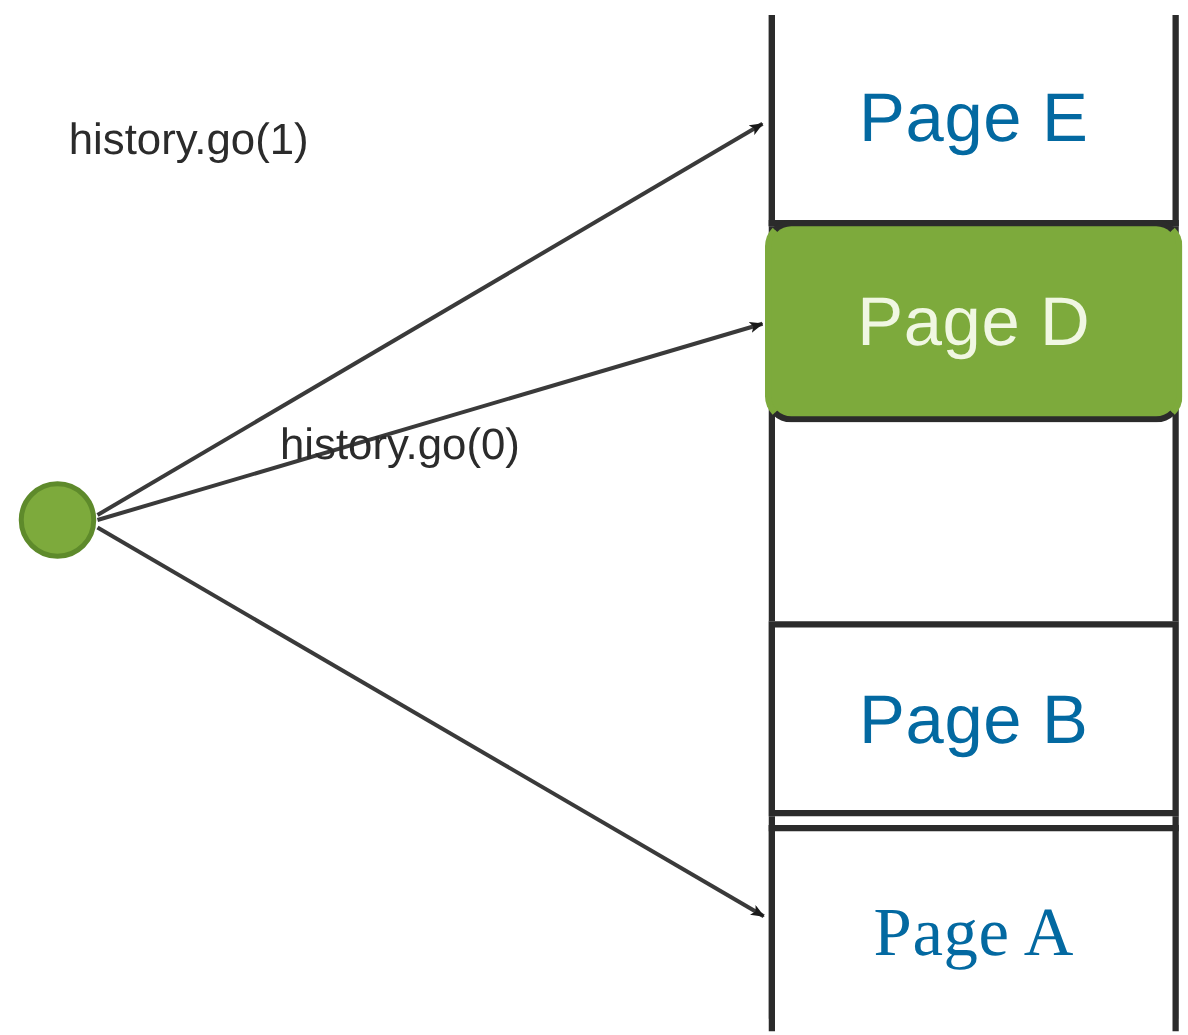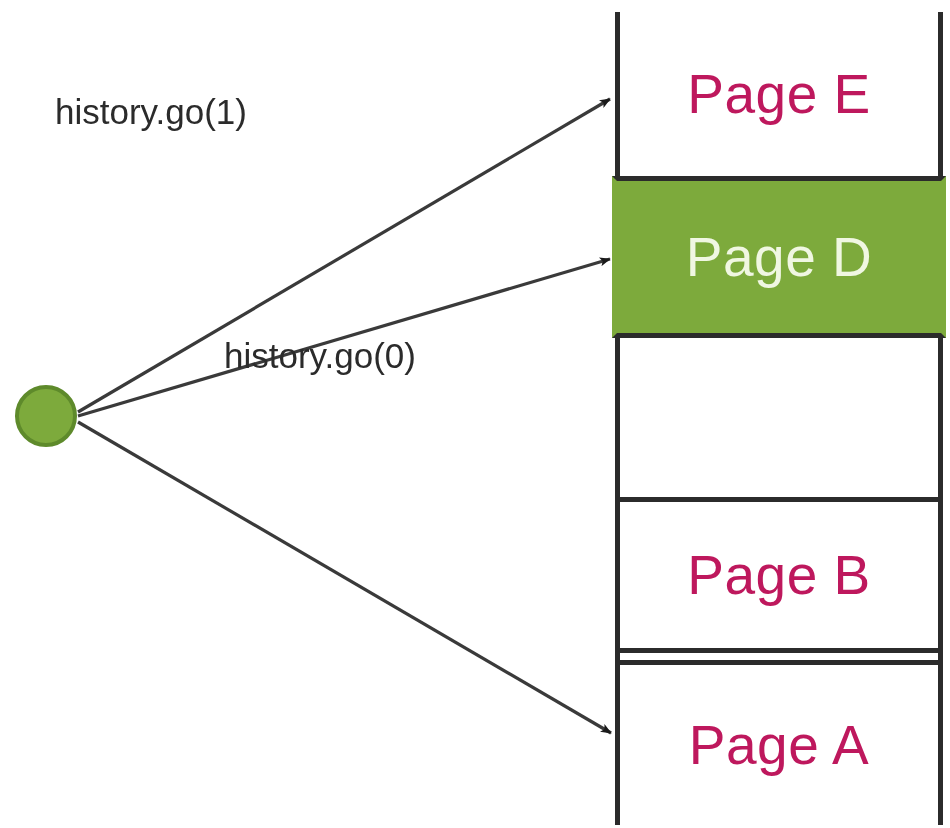--- a/index.html
+++ b/index.html
@@ -41,32 +41,32 @@
     border-top: 5px solid #2b2b2b;
     border-bottom: 5px solid #2b2b2b;
     border-left: 5px solid #2b2b2b;
     border-right: 5px solid #2b2b2b;
     display: flex;
     align-items: center;
     justify-content: center;
     background: #ffffff;
   }
   .page-cell.first { border-top: none; }
-  .page-cell.last  { border-bottom: none; }
+  .page-cell.last  { border-bottom: none; font-family: Liberation Serif, serif; }
   .page-cell.current {
     background: #7daa3c;
     border-left-color: #7daa3c;
     border-right-color: #7daa3c;
     left: -8px;
     width: 334px;
   }
   .page-label {
     font-size: 55px;
     line-height: 1;
-    color: #be185d;
+    color: #0369a1;
     letter-spacing: 0.5px;
     white-space: nowrap;
   }
   .page-cell.current .page-label {
     color: #f0f7e2;
   }
   .go-label {
     position: absolute;
     font-size: 35px;
     line-height: 1;
@@ -113,21 +113,21 @@
 
   <div class="go-label" id="label-go-zero">history.go(0)</div>
 
 
   <div class="page-stack">
 
     <div class="page-cell first" style="top:-5px; height:169px;">
       <span class="page-label">Page E</span>
     </div>
 
-    <div class="page-cell current" style="top:159px; height:162px;">
+    <div class="page-cell current" style="top:159px; height:162px;border-radius:21px;">
       <span class="page-label">Page D</span>
     </div>
 
 
     <div class="page-cell" style="top:480px; height:156px;">
       <span class="page-label">Page B</span>
     </div>
 
     <div class="page-cell last" style="top:643px; height:165px;">
       <span class="page-label">Page A</span>

